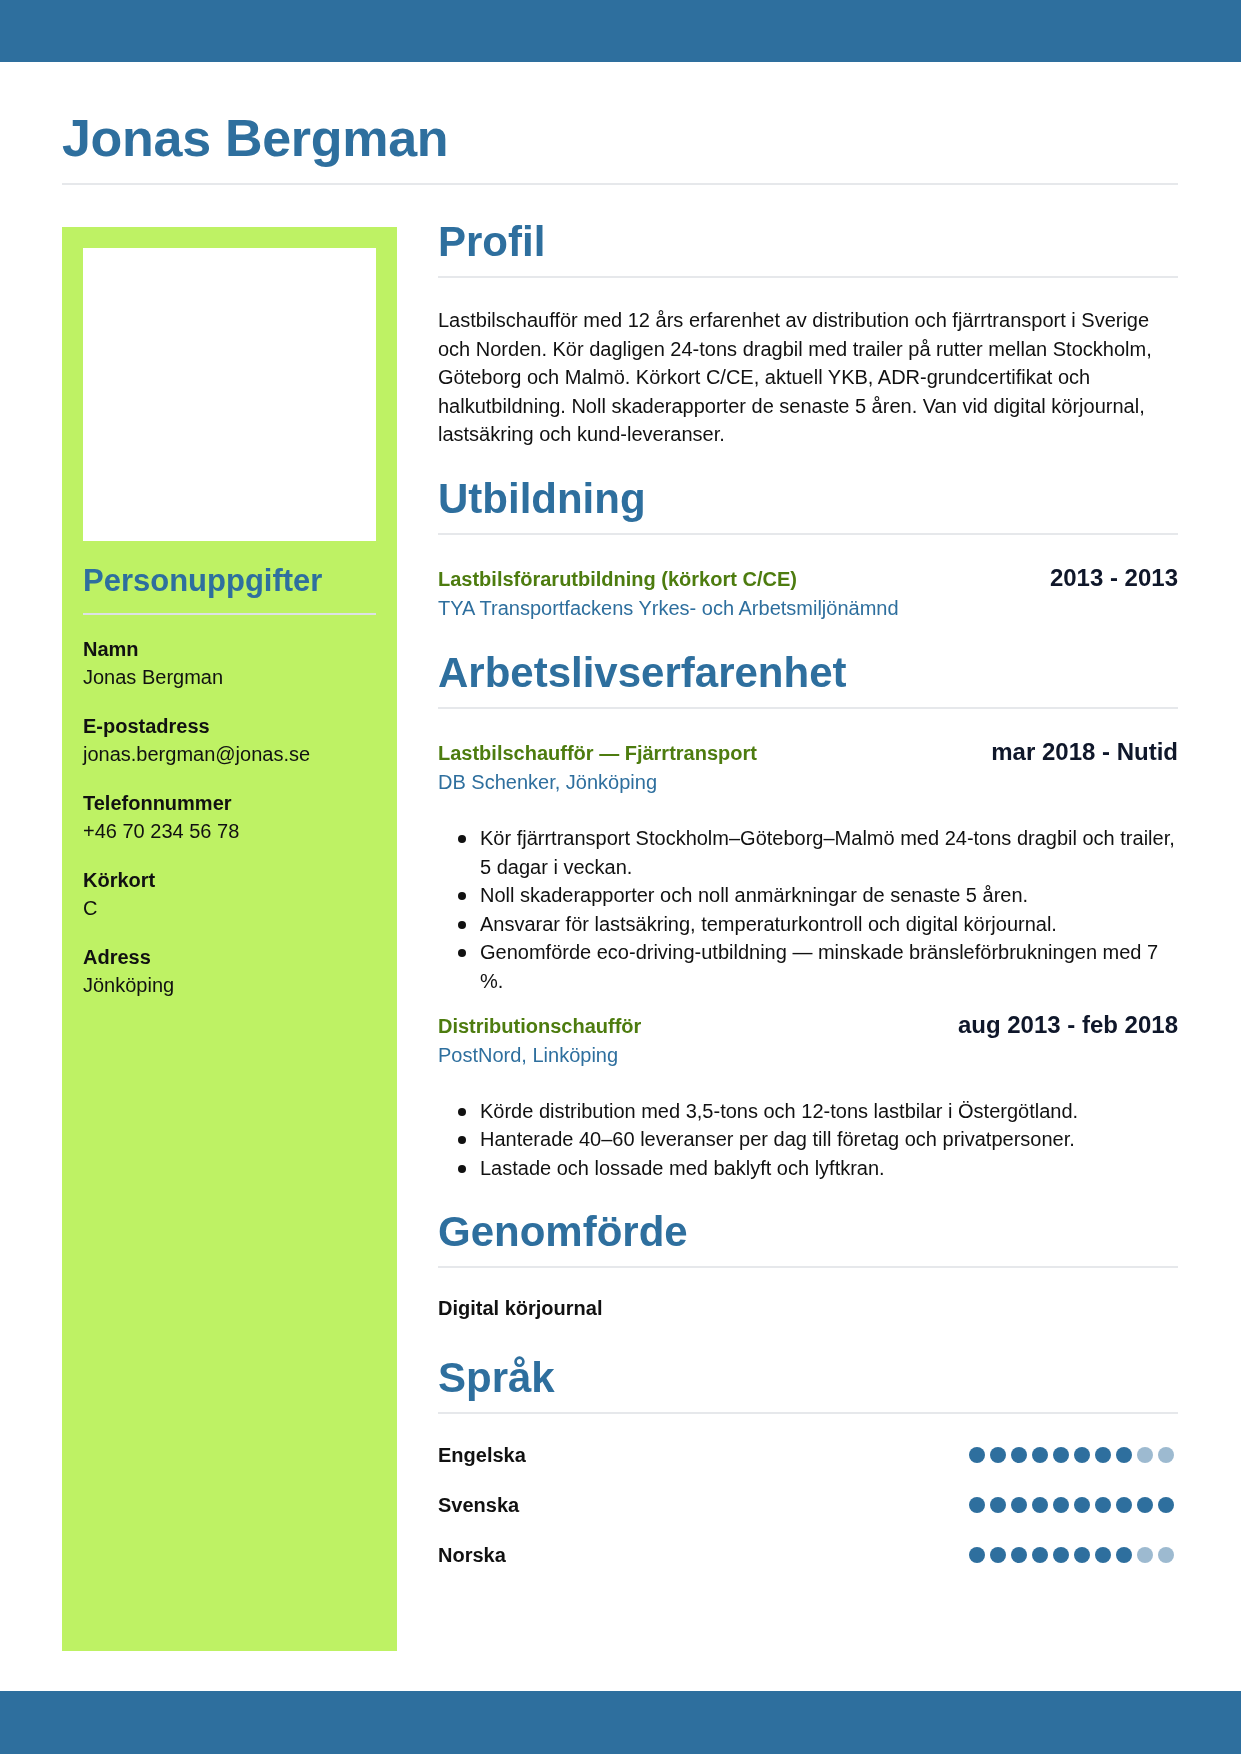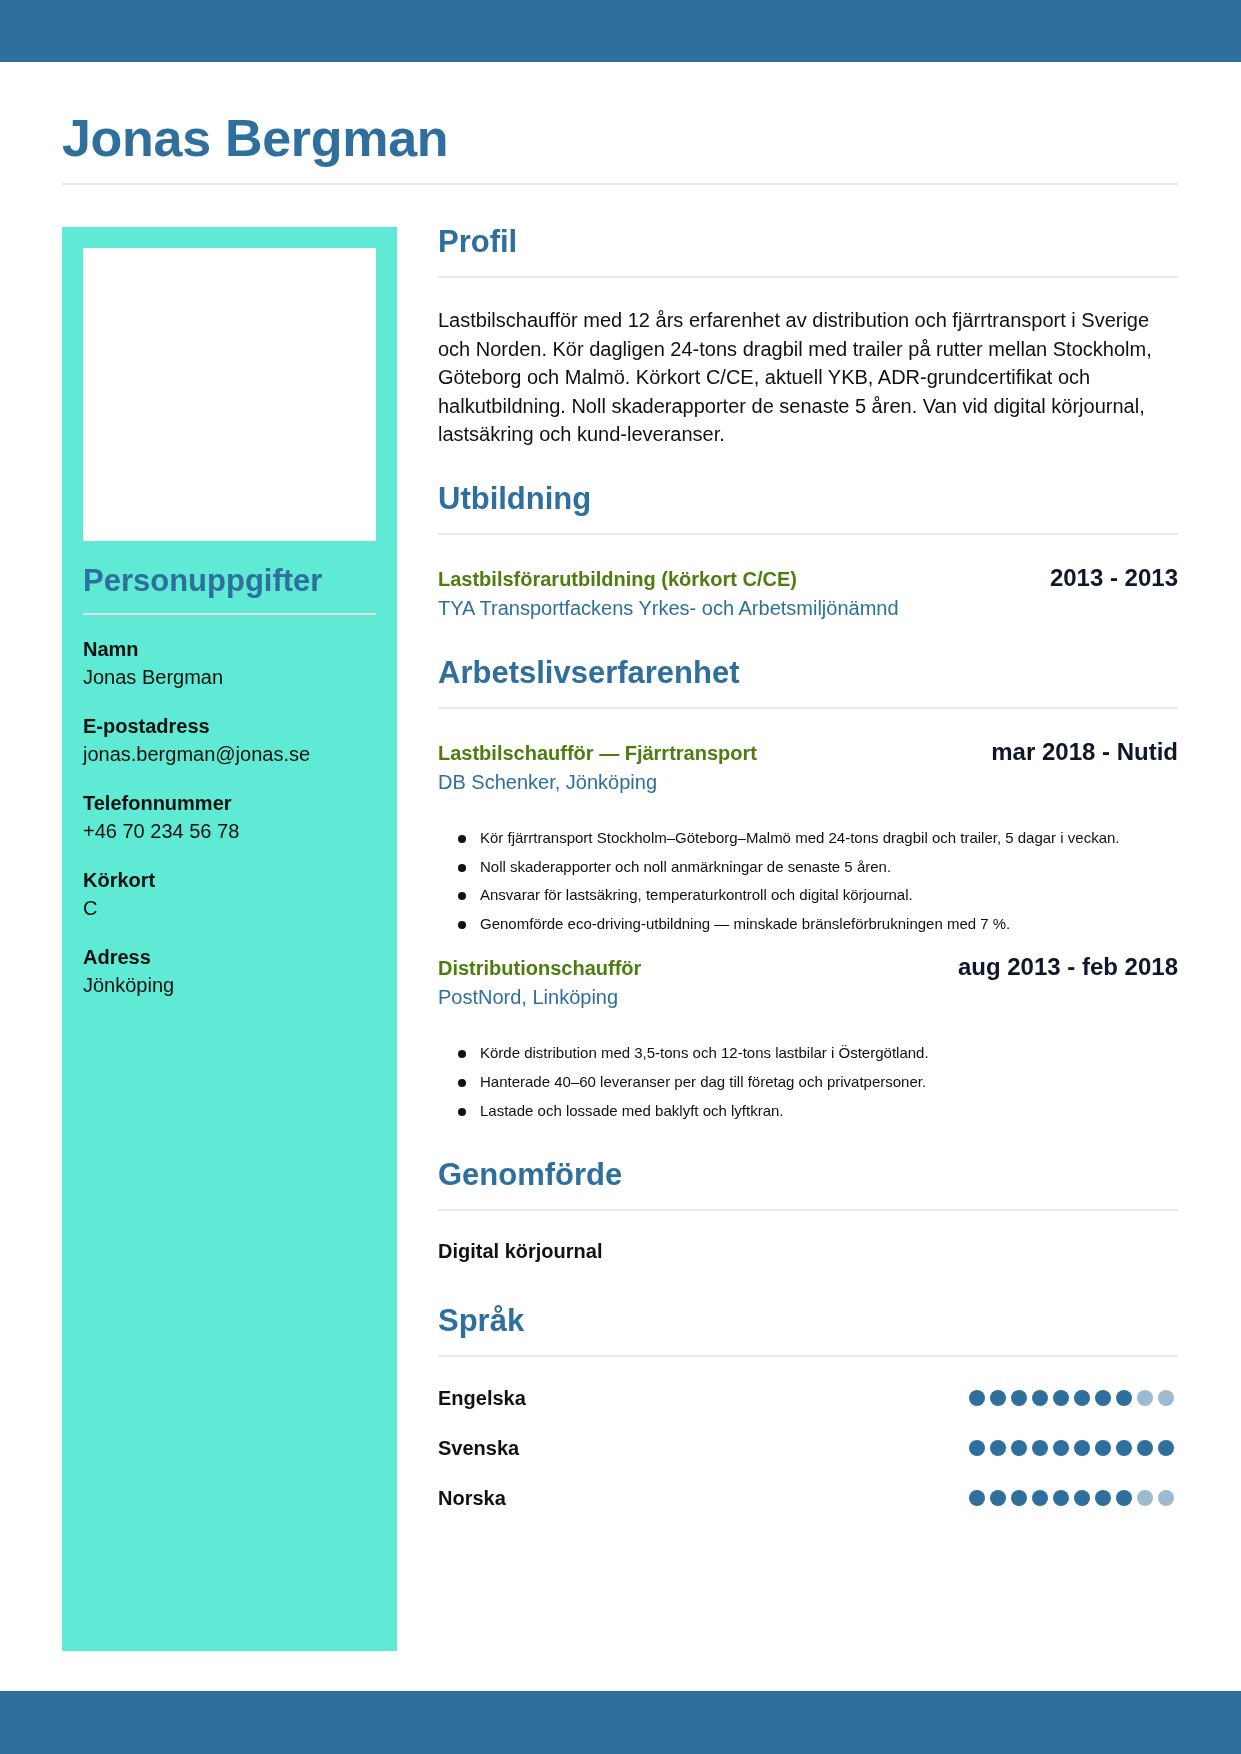--- a/index.html
+++ b/index.html
@@ -10,48 +10,48 @@
     .bottom-bar { position: absolute; left: 0; top: 1691px; width: 1241px; height: 63px; background: #2E6F9E; }
 
     .name-title {
       position: absolute; left: 62px; top: 106px;
       font-size: 52px; font-weight: bold; color: #2E6F9E; line-height: 64px; letter-spacing: -0.3px;
     }
     .title-rule { position: absolute; left: 62px; top: 183px; width: 1116px; height: 2px; background: #E6E8EB; }
 
     .sidebar {
       position: absolute; left: 62px; top: 227px; width: 335px; height: 1424px;
-      background: #5eead4;
+      background: #bef264;
     }
     .photo { position: absolute; left: 21px; top: 21px; width: 293px; height: 293px; background: #FFFFFF; }
     .side-heading {
       position: absolute; left: 21px; top: 334px; width: 293px;
       font-size: 31px; font-weight: bold; color: #2E6F9E; line-height: 40px;
       padding-bottom: 12px; border-bottom: 2px solid #DDE1E6;
     }
     .side-fields { position: absolute; left: 21px; top: 408px; width: 293px; }
     .field { margin-bottom: 21px; }
     .field-label { font-size: 20px; font-weight: bold; line-height: 28px; color: #111; }
     .field-value { font-size: 20px; line-height: 28px; color: #111; }
 
     .main { position: absolute; left: 438px; top: 222px; width: 740px; }
     .section-title {
-      font-size: 31px; font-weight: bold; color: #2E6F9E; line-height: 40px;
+      font-size: 42px; font-weight: bold; color: #2E6F9E; line-height: 40px;
       padding-bottom: 14px; border-bottom: 2px solid #E6E8EB; margin-bottom: 28px;
     }
     .profile-text { font-size: 20px; line-height: 28.6px; color: #111; margin-bottom: 30px; }
 
     .entry-head { display: flex; justify-content: space-between; align-items: baseline; }
     .entry-title { font-size: 20px; font-weight: bold; color: #4d7c0f; line-height: 29px; }
     .entry-date { font-size: 24px; font-weight: bold; color: #0f172a; line-height: 29px; }
     .entry-org { font-size: 20px; color: #2E6F9E; line-height: 29px; }
     .edu-entry { margin-bottom: 30px; }
     .work-entry { margin-bottom: 14px; }
     .bullets { list-style: none; margin-top: 27px; padding-left: 42px; }
-    .bullets li { position: relative; font-size: 15px; line-height: 28.6px; color: #111; }
+    .bullets li { position: relative; font-size: 20px; line-height: 28.6px; color: #111; }
     .bullets li::before {
       content: ""; position: absolute; left: -22px; top: 11px;
       width: 8px; height: 8px; border-radius: 50%; background: #111;
     }
 
     .skill { font-size: 20px; font-weight: bold; line-height: 28px; color: #111; margin-bottom: 36px; margin-top: -2px; }
 
     .lang-row { display: flex; justify-content: space-between; align-items: center; height: 50px; }
     .lang-name { font-size: 20px; font-weight: bold; color: #111; }
     .dots { display: flex; gap: 5px; padding-right: 4px; }

